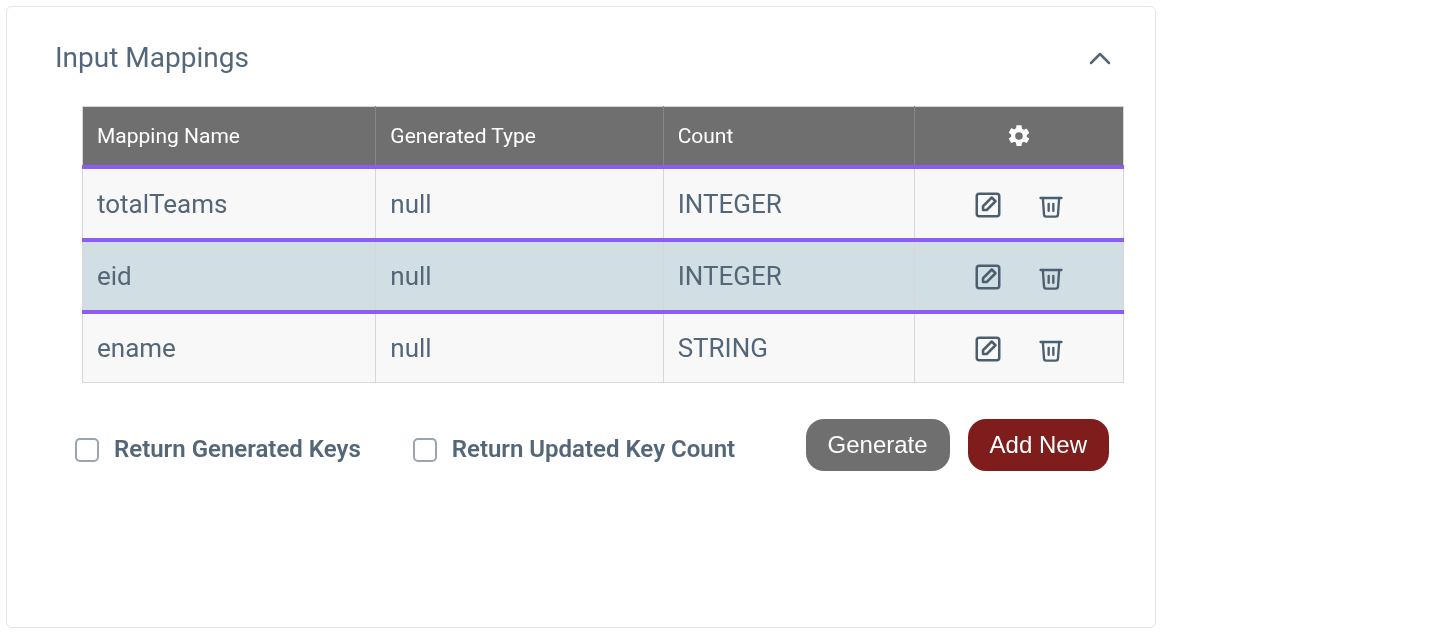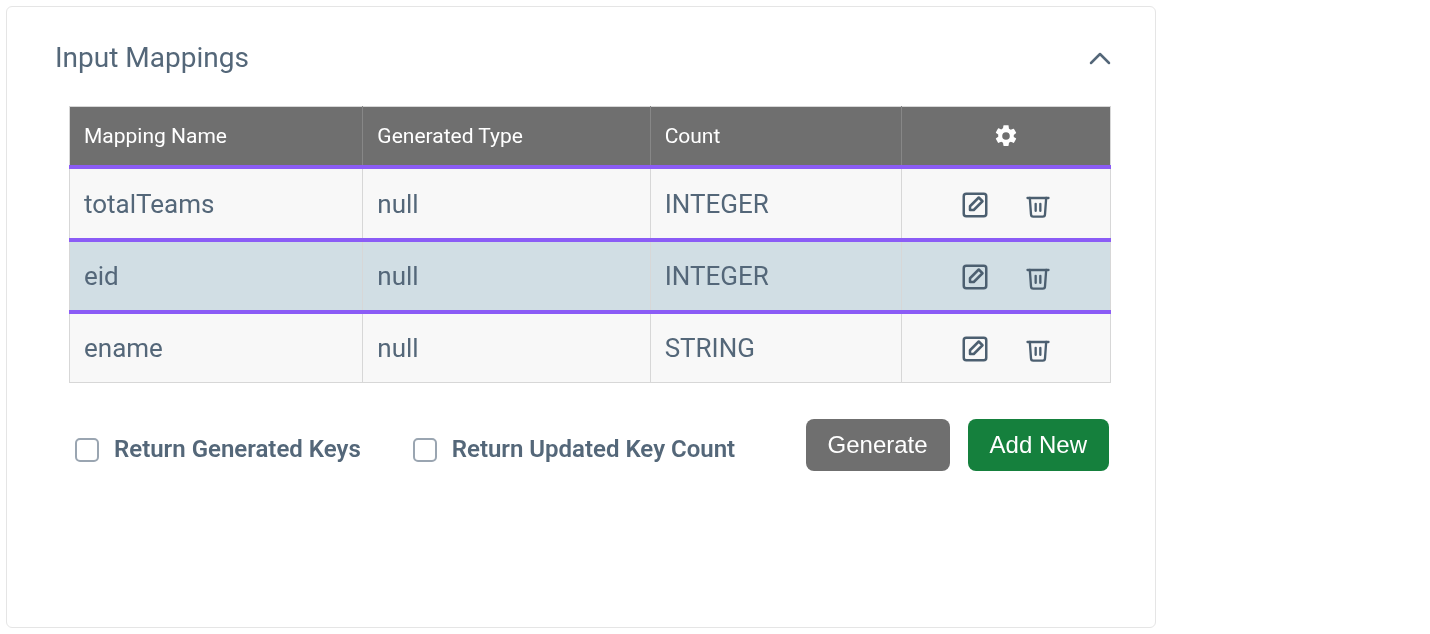--- a/index.html
+++ b/index.html
@@ -36,20 +36,21 @@
     cursor: pointer;
     user-select: none;
   }
   .panel-body {
     padding: 20px 44px 0 62px;
   }
   table {
     width: 100%;
     border-collapse: collapse;
     border: 1px solid #d7d7d7;
+    margin-left: 13px;
   }
   thead th {
     background: #6f6f6f;
     color: #fff;
     font-weight: 400;
     font-size: 21px;
     text-align: left;
     padding: 16px 14px;
     border-right: 1px solid #878787;
   }
@@ -88,30 +89,30 @@
     display: flex;
     align-items: center;
     justify-content: flex-end;
     gap: 18px;
     margin-top: 36px;
     padding-right: 2px;
   }
   .btn {
     font-size: 24px;
     padding: 12px 22px;
-    border-radius: 8px;
+    border-radius: 18px;
     border: none;
     cursor: pointer;
   }
   .btn-generate {
     background: #6f6f6f;
     color: #fff;
   }
   .btn-add {
-    background: #15803d;
+    background: #7f1d1d;
     color: #fff;
   }
   .checkbox-row {
     display: flex;
     gap: 48px;
     margin-top: -36px;
     padding-left: 2px;
   }
   .checkbox-item {
     display: flex;

